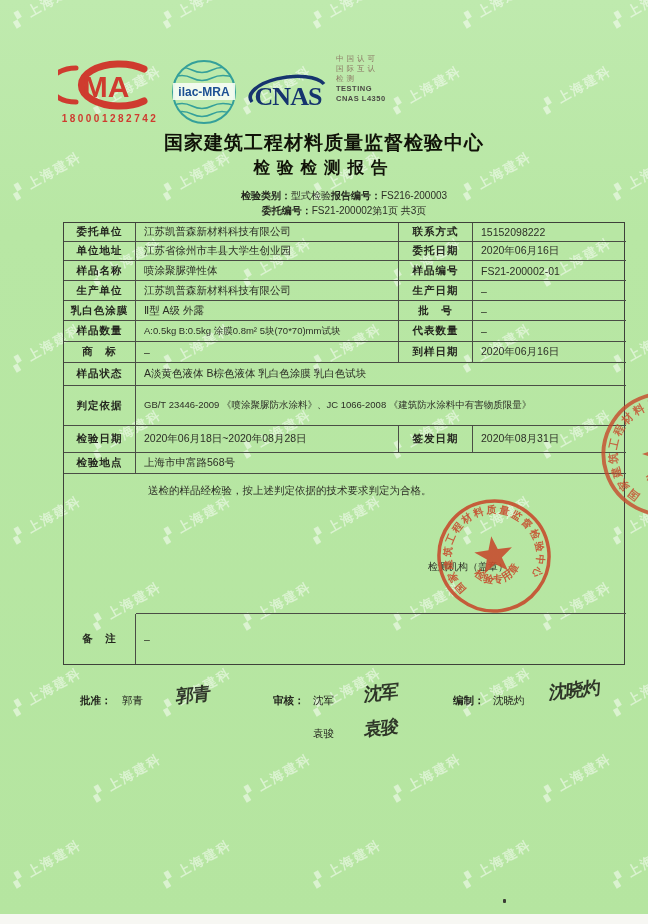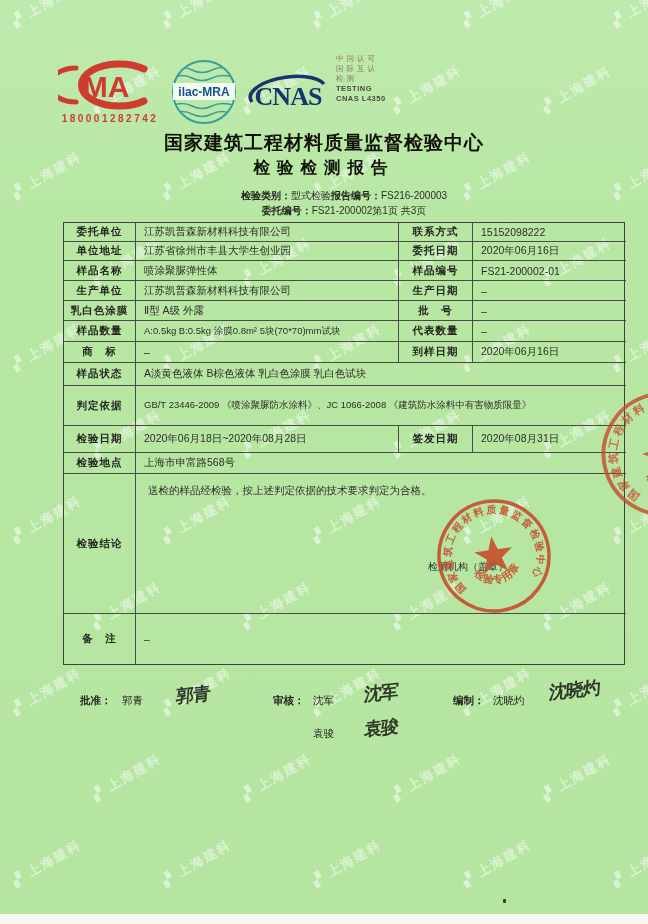--- a/index.html
+++ b/index.html
@@ -230,21 +230,20 @@
       <div class="c val small lastcol" style="grid-area:9/2/10/5">GB/T 23446-2009 《喷涂聚脲防水涂料》、JC 1066-2008 《建筑防水涂料中有害物质限量》</div>
 
       <div class="c lab" style="grid-area:10/1">检验日期</div>
       <div class="c val" style="grid-area:10/2">2020年06月18日~2020年08月28日</div>
       <div class="c lab" style="grid-area:10/3">签发日期</div>
       <div class="c val lastcol" style="grid-area:10/4">2020年08月31日</div>
 
       <div class="c lab" style="grid-area:11/1">检验地点</div>
       <div class="c val lastcol" style="grid-area:11/2/12/5">上海市申富路568号</div>
 
-      <div class="c lab" style="grid-area:12/1">检验结论</div>
       <div class="c val lastcol concl" style="grid-area:12/2/13/5">
         <div class="concl-text">送检的样品经检验，按上述判定依据的技术要求判定为合格。</div>
         <div class="concl-note">检测机构（盖章）</div>
         <svg class="stamp main-stamp" viewBox="0 0 120 120">
             <use href="#stamp-g"></use>
           </svg>
       </div>
 
       <div class="c lab lastrow" style="grid-area:13/1">备　注</div>
       <div class="c val lastcol lastrow" style="grid-area:13/2/14/5">–</div>

